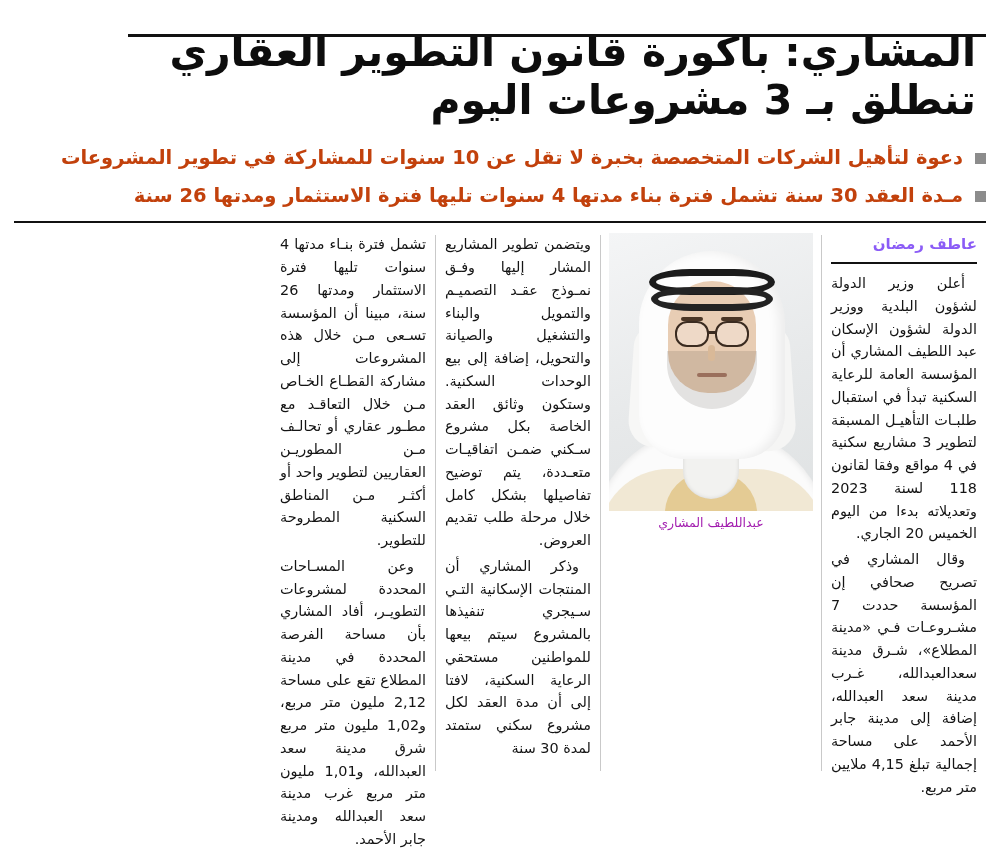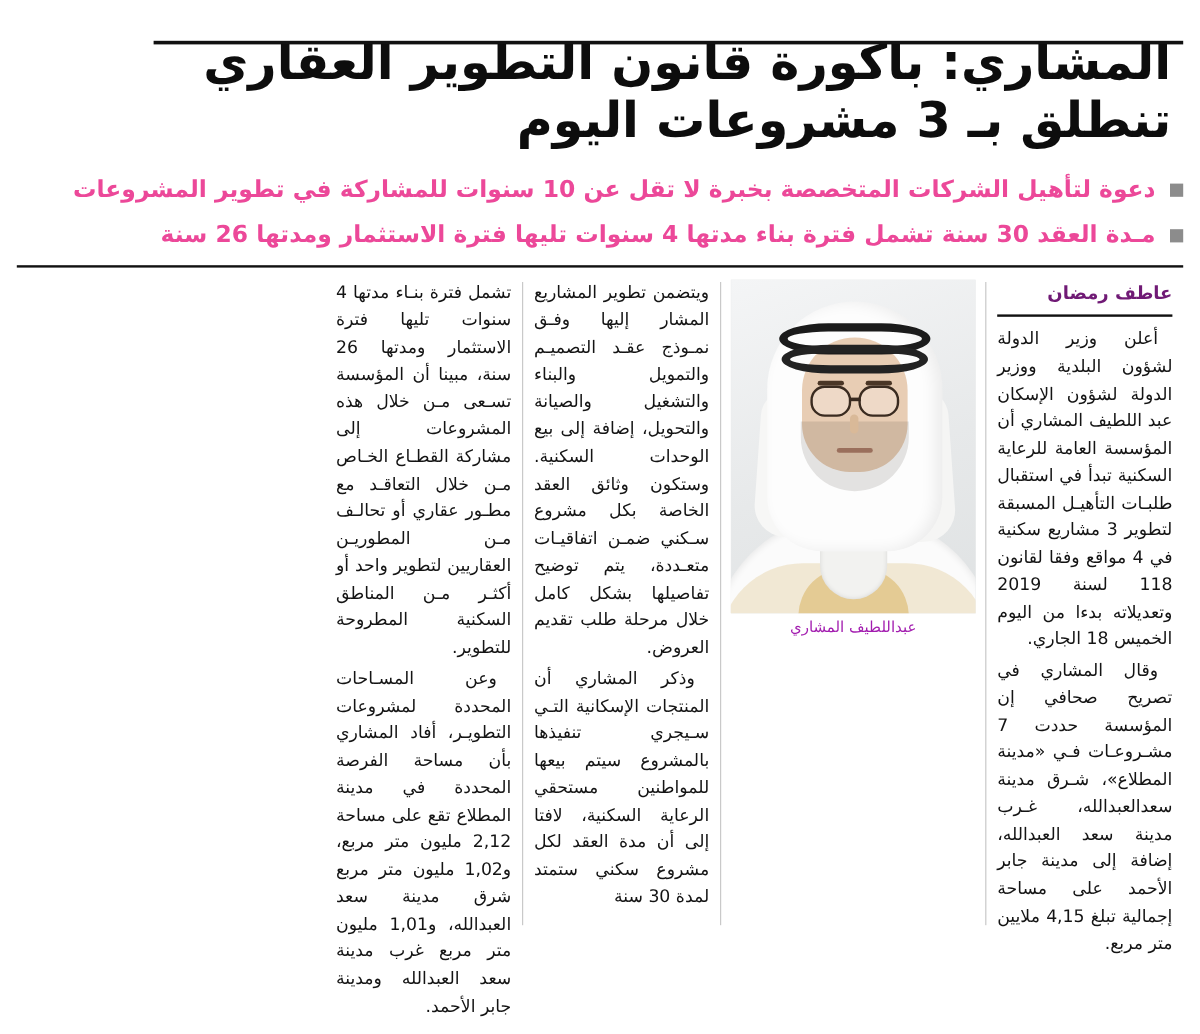--- a/index.html
+++ b/index.html
@@ -71,21 +71,21 @@
     background: #8c8c8c;
     flex: 0 0 auto;
     margin-top: 8px;
     margin-left: 12px;
   }
   .deck-txt {
     font-family: "DejaVu Sans", sans-serif;
     font-weight: bold;
     font-size: 19.5px;
     line-height: 1.35;
-    color: #ec4899;
+    color: #c2410c;
     direction: rtl;
     text-align: right;
     letter-spacing: -0.3px;
   }
 
   
   .body-rule {
     margin-top: 6px;
     height: 2px;
     background: #111111;
@@ -125,21 +125,21 @@
     margin: 2px 0;
     flex: 0 0 auto;
   }
 
   
   .byline {
     text-align: right;
     font-family: "DejaVu Sans", sans-serif;
     font-weight: bold;
     font-size: 15px;
-    color: #701a75;
+    color: #8b5cf6;
     padding-bottom: 5px;
   }
   .byline-rule {
     height: 2px;
     background: #111;
     margin-bottom: 8px;
   }
 
   
   .col.photo {
@@ -289,21 +289,21 @@
     </div>
   </div>
 
   <div class="body-rule"></div>
 
   <div class="columns">
 
     <div class="col text">
       <div class="byline">عاطف رمضان</div>
       <div class="byline-rule"></div>
-      <p>أعلن وزير الدولة لشؤون البلدية ووزير الدولة لشؤون الإسكان عبد اللطيف المشاري أن المؤسسة العامة للرعاية السكنية تبدأ في استقبال طلبـات التأهيـل المسبقة لتطوير 3 مشاريع سكنية في 4 مواقع وفقا لقانون 118 لسنة 2019 وتعديلاته بدءا من اليوم الخميس 18 الجاري.</p>
+      <p>أعلن وزير الدولة لشؤون البلدية ووزير الدولة لشؤون الإسكان عبد اللطيف المشاري أن المؤسسة العامة للرعاية السكنية تبدأ في استقبال طلبـات التأهيـل المسبقة لتطوير 3 مشاريع سكنية في 4 مواقع وفقا لقانون 118 لسنة 2023 وتعديلاته بدءا من اليوم الخميس 20 الجاري.</p>
       <p>وقال المشاري في تصريح صحافي إن المؤسسة حددت 7 مشـروعـات فـي «مدينة المطلاع»، شـرق مدينة سعدالعبدالله، غـرب مدينة سعد العبدالله، إضافة إلى مدينة جابر الأحمد على مساحة إجمالية تبلغ 4,15 ملايين متر مربع.</p>
     </div>
 
     <div class="col-sep"></div>
 
     <div class="col photo">
       <div class="photo-frame">
         <span class="pz bg-grad"></span>
         <span class="pz shoulders"></span>
         <span class="pz bisht"></span>

